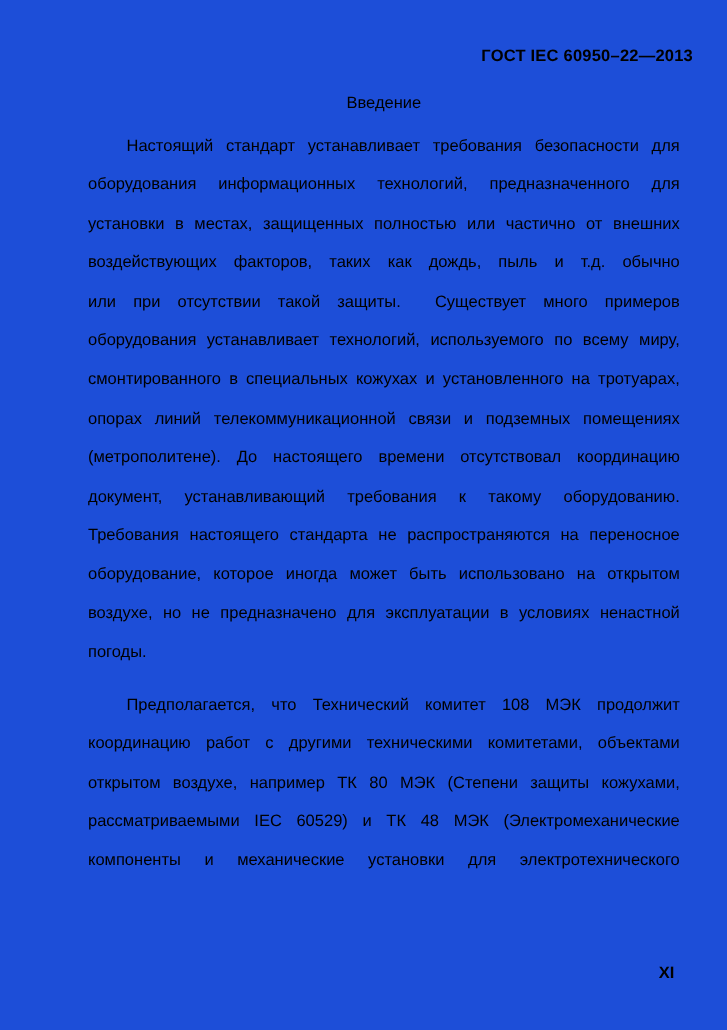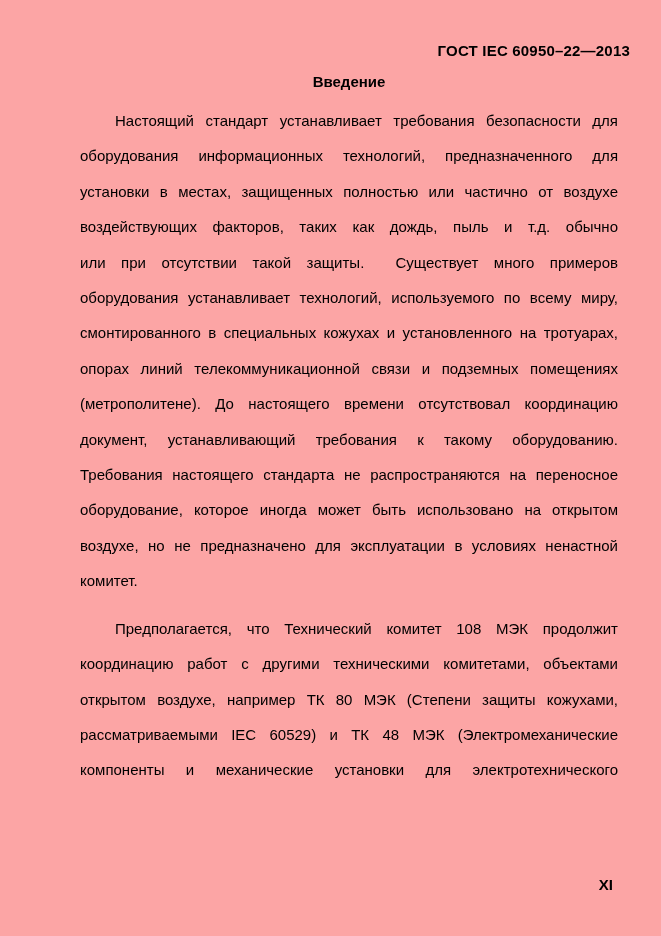--- a/index.html
+++ b/index.html
@@ -1,39 +1,39 @@
 <!DOCTYPE html>
 <html><head>
 <meta charset="utf-8">
 <style>
   html, body { margin: 0; padding: 0; background: #e8e8e8; }
   .page {
     position: relative;
     width: 661px;
     height: 936px;
     margin: 0;
-    background: #fca5a5;
+    background: #1d4ed8;
     color: #000000;
     font-family: "Liberation Sans", sans-serif;
     font-size: 15px;
     box-sizing: border-box;
     padding: 43px 31px 0 68px;
     overflow: hidden;
   }
   .doc-number {
     text-align: right;
     font-weight: bold;
     line-height: 15px;
     letter-spacing: 0.2px;
   }
   .section-title {
     text-align: center;
-    font-weight: bold;
+    font-weight: normal;
     line-height: 15px;
-    margin-top: 16px;
+    margin-top: 28px;
   }
   .body-text { margin-top: 14px; }
   .para { margin: 12px; }
   .para + .para { margin-top: 4px; }
   .line {
     display: block;
     line-height: 35.4px;
     text-align: justify;
     text-align-last: justify;
     text-justify: inter-word;
@@ -60,32 +60,32 @@
 
   <div class="doc-number">ГОСТ IEC 60950–22—2013</div>
 
   <div class="section-title">Введение</div>
 
   <div class="body-text">
 
     <p class="para">
       <span class="line indent">Настоящий стандарт устанавливает требования безопасности для</span>
       <span class="line">оборудования информационных технологий, предназначенного для</span>
-      <span class="line">установки в местах, защищенных полностью или частично от воздухе</span>
+      <span class="line">установки в местах, защищенных полностью или частично от внешних</span>
       <span class="line">воздействующих факторов, таких как дождь, пыль и т.д. обычно</span>
       <span class="line">или при отсутствии такой защиты.&nbsp; Существует много примеров</span>
       <span class="line">оборудования устанавливает технологий, используемого по всему миру,</span>
       <span class="line">смонтированного в специальных кожухах и установленного на тротуарах,</span>
       <span class="line">опорах линий телекоммуникационной связи и подземных помещениях</span>
       <span class="line">(метрополитене). До настоящего времени отсутствовал координацию</span>
       <span class="line">документ, устанавливающий требования к такому оборудованию.</span>
       <span class="line">Требования настоящего стандарта не распространяются на переносное</span>
       <span class="line">оборудование, которое иногда может быть использовано на открытом</span>
       <span class="line">воздухе, но не предназначено для эксплуатации в условиях ненастной</span>
-      <span class="line endline">комитет.</span>
+      <span class="line endline">погоды.</span>
     </p>
 
     <p class="para">
       <span class="line indent">Предполагается, что Технический комитет 108 МЭК продолжит</span>
       <span class="line">координацию работ с другими техническими комитетами, объектами</span>
       <span class="line">открытом воздухе, например ТК 80 МЭК (Степени защиты кожухами,</span>
       <span class="line">рассматриваемыми IEC 60529) и ТК 48 МЭК (Электромеханические</span>
       <span class="line">компоненты и механические установки для электротехнического</span>
     </p>
 

